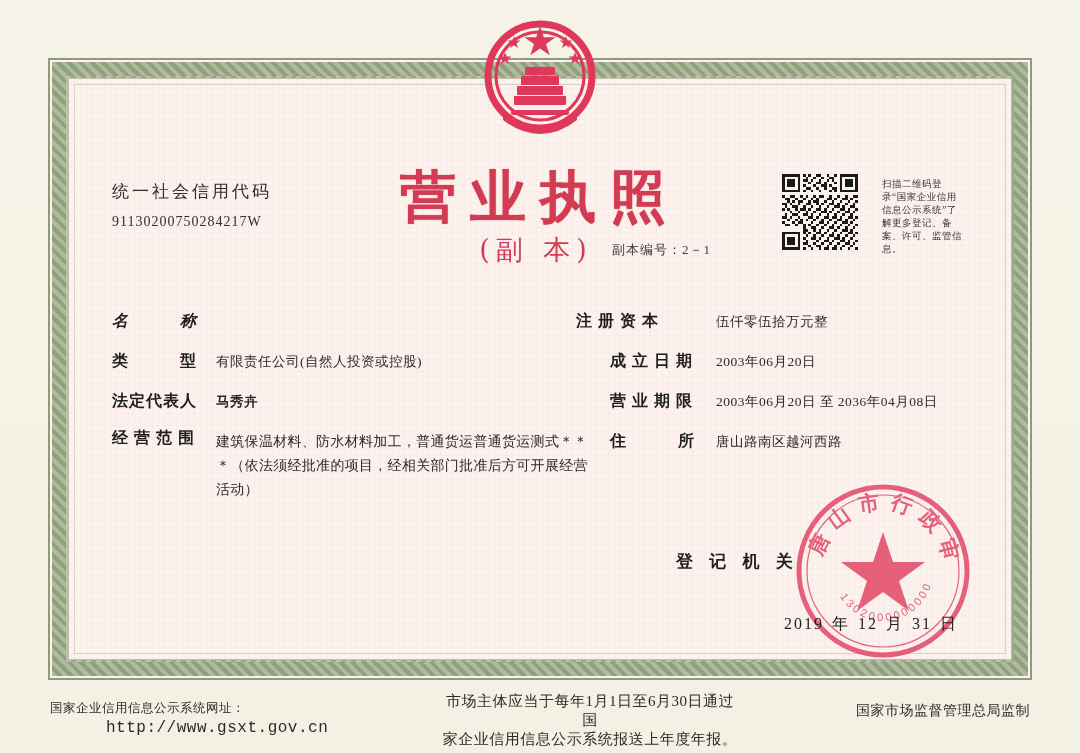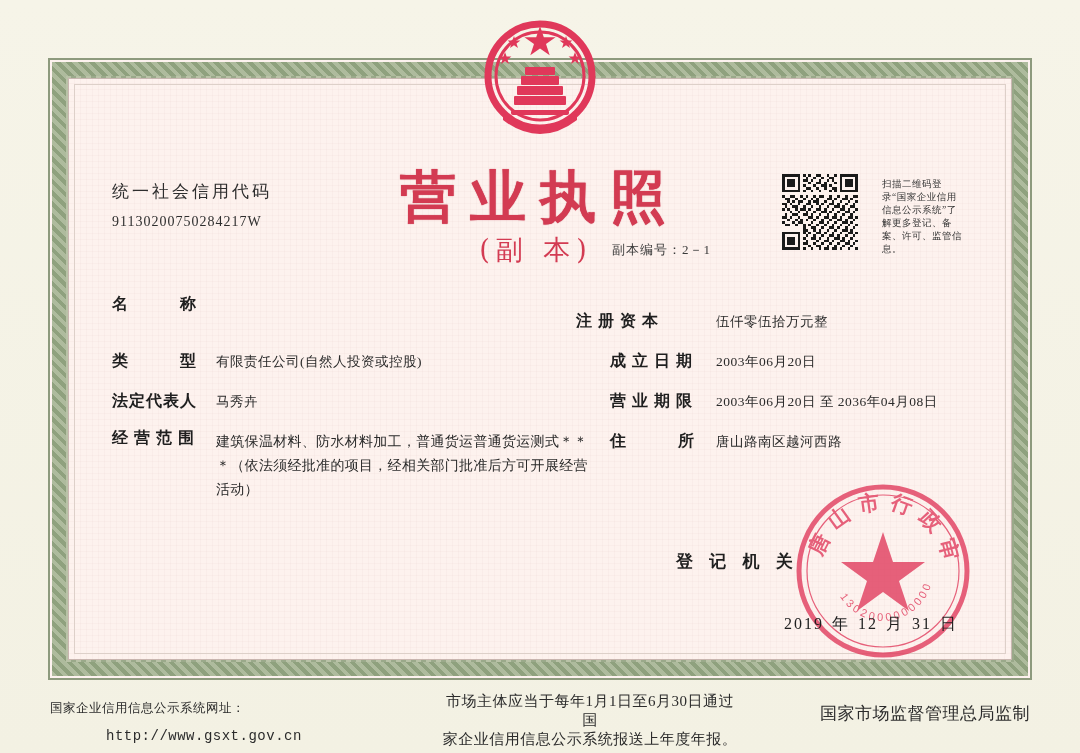--- a/index.html
+++ b/index.html
@@ -193,38 +193,38 @@
   .footer-left {
     position: absolute;
     left: 50px; top: 700px;
     font-size: 12.5px;
     color: #2b2b2b;
     letter-spacing: 0.5px;
   }
   .footer-left .url {
     display: block;
     margin-left: 56px;
-    margin-top: 11px;
+    margin-top: 2px;
     font-family: "Liberation Mono", monospace;
-    font-size: 14px;
+    font-size: 16px;
   }
   .footer-center {
     position: absolute;
     left: 440px; top: 692px;
     width: 300px;
     text-align: center;
     font-size: 15px;
     line-height: 19px;
     color: #2b2b2b;
     letter-spacing: 0.5px;
   }
   .footer-right {
     position: absolute;
     right: 50px; top: 702px;
-    font-size: 17px;
+    font-size: 14px;
     color: #2b2b2b;
     letter-spacing: 0.5px;
   }
 </style>
 </head>
 <body>
 
 <div class="page">
 
   <div class="frame-outer"></div>
@@ -496,27 +496,27 @@
           <rect x="16" y="28" width="2" height="1"></rect>
           <rect x="19" y="28" width="2" height="1"></rect>
           <rect x="22" y="28" width="1" height="1"></rect>
           <rect x="25" y="28" width="1" height="1"></rect>
           <rect x="28" y="28" width="1" height="1"></rect>
       </g>
     </svg>
   </div>
   <div class="qr-note">扫描二维码登录“国家企业信用信息公示系统”了解更多登记、备案、许可、监管信息。</div>
 
-  <div class="field-label" style="left:112px; top:294px;">名　　　称</div>
+  <div class="field-label" style="left:112px; top:311px;font-style:italic;">名　　　称</div>
 
   <div class="field-label" style="left:112px; top:351px;">类　　　型</div>
   <div class="field-value" style="left:216px; top:353px;">有限责任公司(自然人投资或控股)</div>
 
   <div class="field-label" style="left:112px; top:391px;">法定代表人</div>
-  <div class="field-value" style="left:216px; top:393px;">马秀卉</div>
+  <div class="field-value" style="left:216px; top:393px;font-weight:bold;">马秀卉</div>
 
   <div class="field-label" style="left:112px; top:428px;">经 营 范 围</div>
   <div class="scope-value">建筑保温材料、防水材料加工，普通货运普通货运测式＊＊＊（依法须经批准的项目，经相关部门批准后方可开展经营活动）</div>
 
   <div class="field-label" style="left:576px; top:311px;">注 册 资 本</div>
   <div class="field-value" style="left:716px; top:313px;">伍仟零伍拾万元整</div>
 
   <div class="field-label" style="left:610px; top:351px;">成 立 日 期</div>
   <div class="field-value" style="left:716px; top:353px;">2003年06月20日</div>
 

